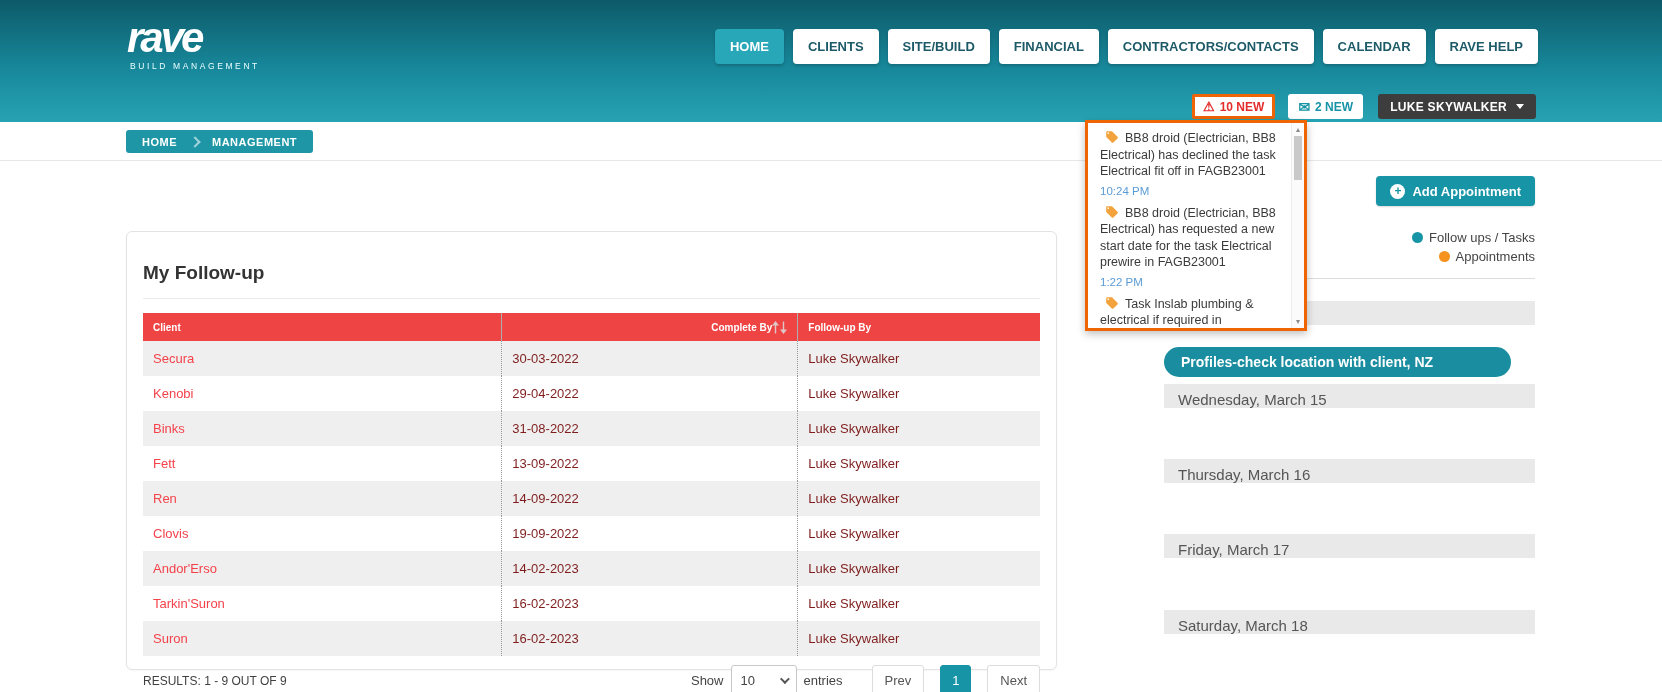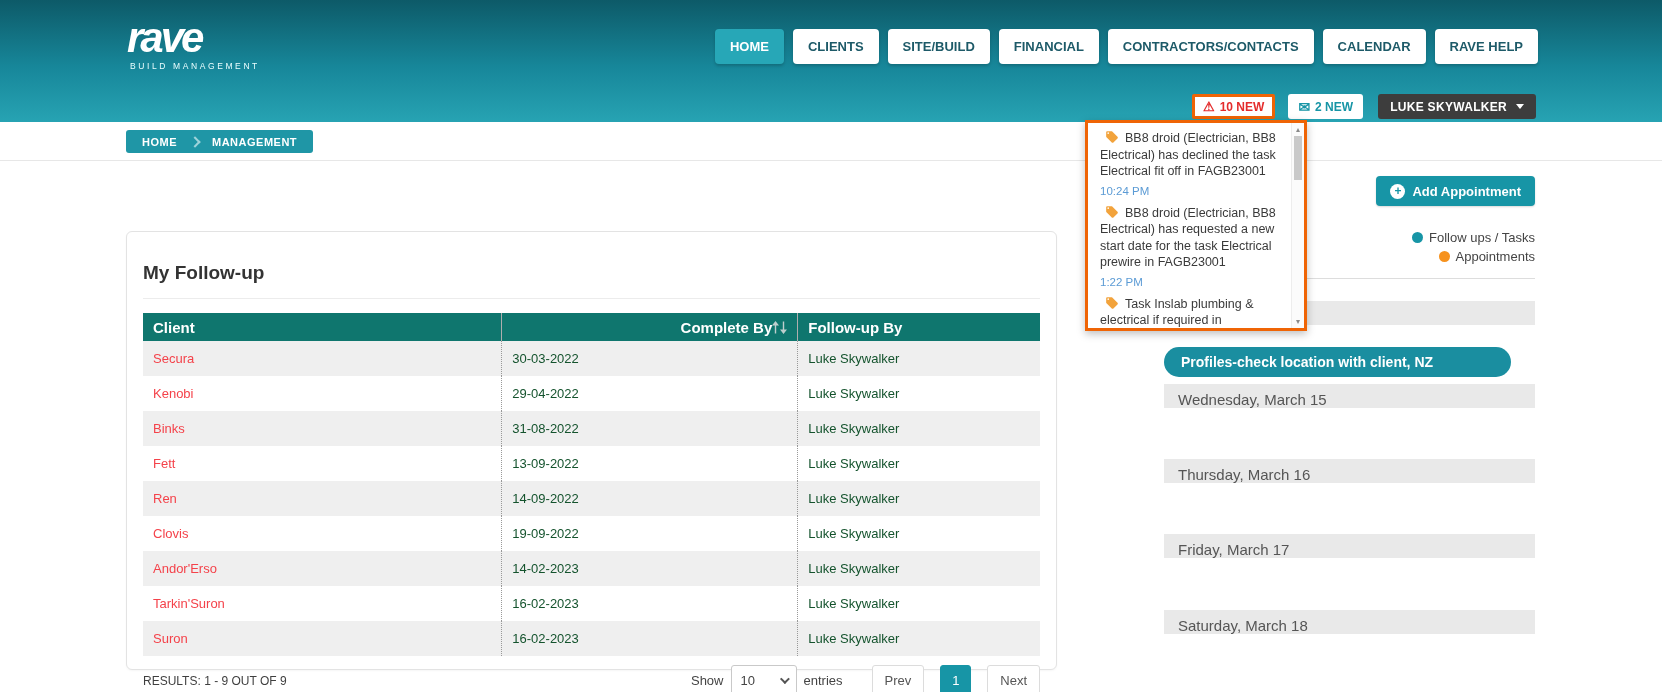--- a/index.html
+++ b/index.html
@@ -39,25 +39,25 @@
            letter-spacing:.5px; padding:0 16px; }
   .crumb-sep { width:8px; height:8px; border-top:2px solid #9ed3da; border-right:2px solid #9ed3da;
                transform:rotate(45deg); margin:0 13px 0 14px; }
 
   
   .card { position:absolute; left:126px; top:231px; width:931px; height:439px; background:#fff;
           border:1px solid #e3e3e3; border-radius:6px; padding:28px 16px 10px;
           box-shadow:0 1px 2px rgba(0,0,0,.04); }
   .card h2 { font-size:19px; font-weight:bold; color:#333; padding:2px 0 14px; border-bottom:1px solid #ececec; }
   table { width:100%; border-collapse:collapse; margin-top:14px; }
-  th { background:#0f766e; color:#fff; text-align:left; font-size:15px; font-weight:bold;
+  th { background:#ef4444; color:#fff; text-align:left; font-size:10px; font-weight:bold;
        height:28px; padding:0 10px; cursor:pointer; }
   th + th { border-left:1px solid #aeaeae; }
   .th-flex { display:flex; align-items:center; justify-content:flex-end; }
-  td { height:35px; padding:0 10px; font-size:13px; color:#14532d; }
+  td { height:35px; padding:0 10px; font-size:13px; color:#7f1d1d; }
   td + td { border-left:1px dotted #999; }
   tbody tr:nth-child(odd) { background:#efefef; }
   td.client { color:#f4424a; cursor:pointer; }
   .sort-icon { opacity:.85; }
 
   .tfoot { display:flex; justify-content:space-between; align-items:center; margin-top:9px; }
   .results { font-size:12px; color:#3f3f3f; }
   .pager { display:flex; align-items:center; gap:7px; font-size:13px; color:#444; }
   .select { width:66px; height:31px; border:1px solid #c9c9c9; border-radius:3px; background:#fff;
             display:inline-flex; align-items:center; justify-content:space-between; padding:0 9px; cursor:pointer; }

